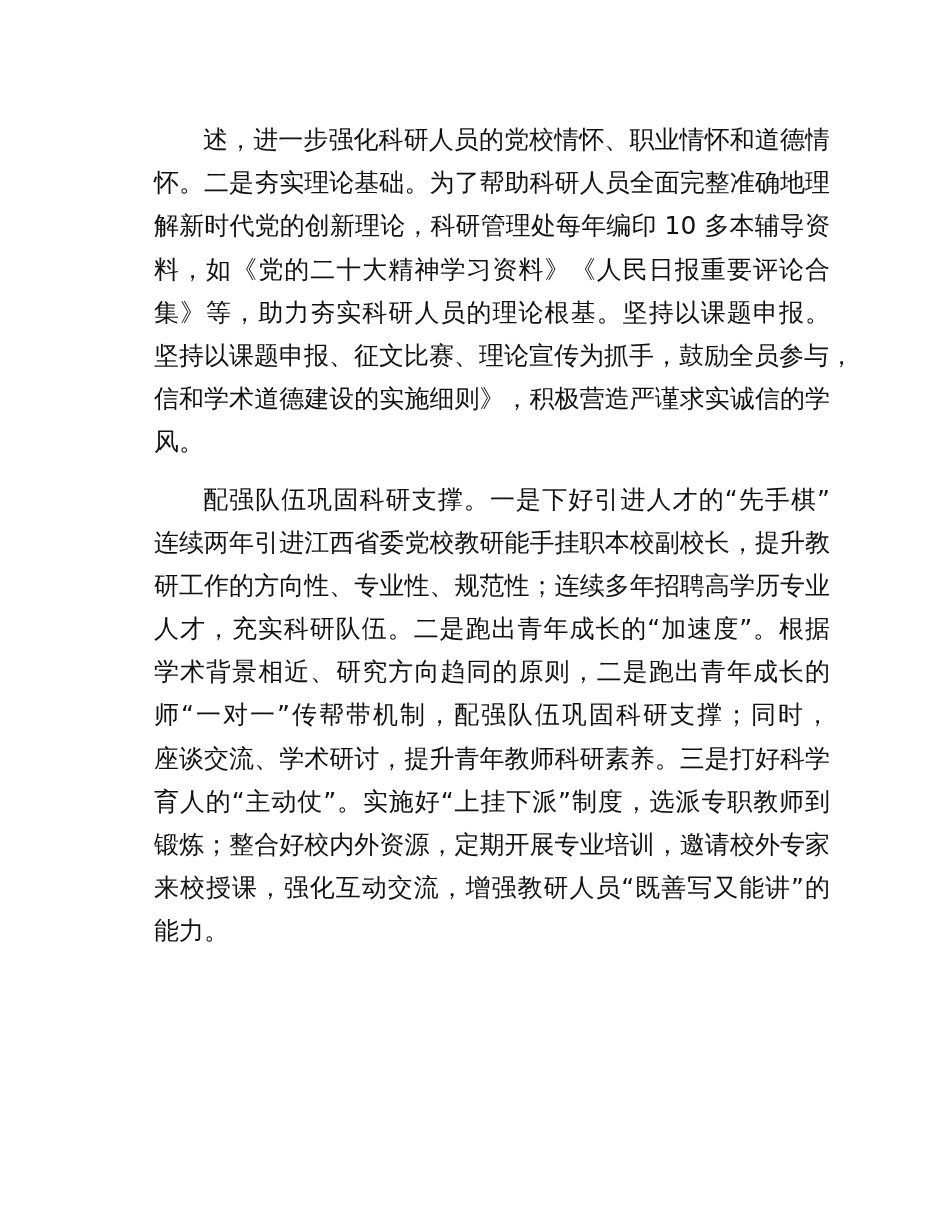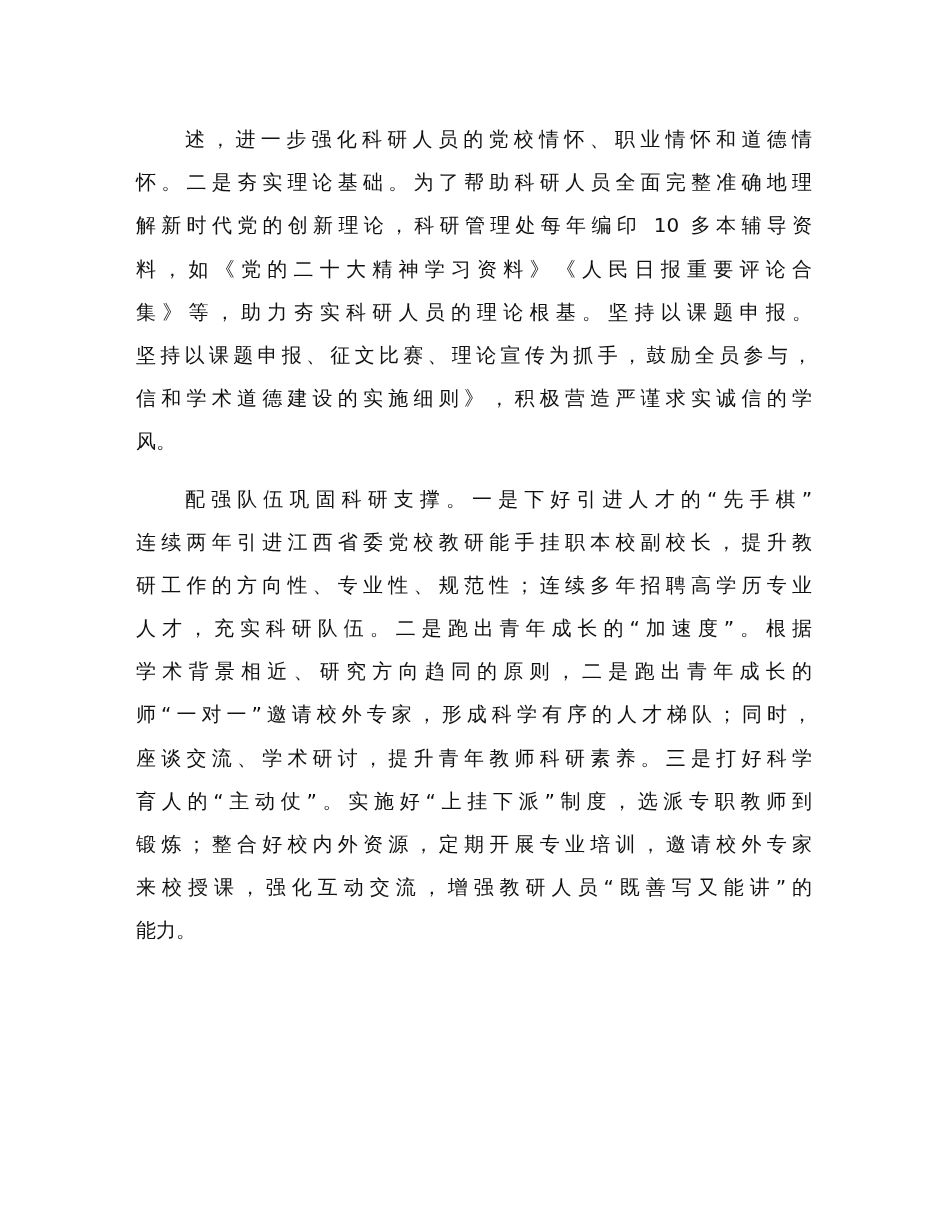--- a/index.html
+++ b/index.html
@@ -1,23 +1,23 @@
 <!DOCTYPE html>
 <html><head>
 <meta charset="utf-8">
 <style>
   html, body { margin: 0; padding: 0; background: #ffffff; }
   body { width: 950px; height: 1230px; position: relative; overflow: hidden; }
   .page {
     position: absolute;
-    left: 136px;
+    left: 154px;
     top: 118px;
     width: 676px;
     font-family: "DejaVu Sans", sans-serif;
-    font-size: 20px;
+    font-size: 25px;
     line-height: 43.2px;
     color: #111111;
   }
   .line { display: block; white-space: nowrap; height: 43.2px; text-align: justify; text-align-last: justify; }
   .line.last { text-align: left; text-align-last: left; }
   .indent { padding-left: 49px; }
   .para-gap { height: 14px; }
 </style>
 </head>
 <body>
@@ -33,20 +33,20 @@
     <span class="line">信和学术道德建设的实施细则》，积极营造严谨求实诚信的学</span>
     <span class="line last">风。</span>
   </div>
   <div class="para-gap"></div>
   <div>
     <span class="line indent">配强队伍巩固科研支撑。一是下好引进人才的“先手棋”</span>
     <span class="line">连续两年引进江西省委党校教研能手挂职本校副校长，提升教</span>
     <span class="line">研工作的方向性、专业性、规范性；连续多年招聘高学历专业</span>
     <span class="line">人才，充实科研队伍。二是跑出青年成长的“加速度”。根据</span>
     <span class="line">学术背景相近、研究方向趋同的原则，二是跑出青年成长的</span>
-    <span class="line">师“一对一”邀请校外专家，形成科学有序的人才梯队；同时，</span>
+    <span class="line">师“一对一”传帮带机制，配强队伍巩固科研支撑；同时，</span>
     <span class="line">座谈交流、学术研讨，提升青年教师科研素养。三是打好科学</span>
     <span class="line">育人的“主动仗”。实施好“上挂下派”制度，选派专职教师到</span>
     <span class="line">锻炼；整合好校内外资源，定期开展专业培训，邀请校外专家</span>
     <span class="line">来校授课，强化互动交流，增强教研人员“既善写又能讲”的</span>
     <span class="line last">能力。</span>
   </div>
 </div>
 
 </body></html>

